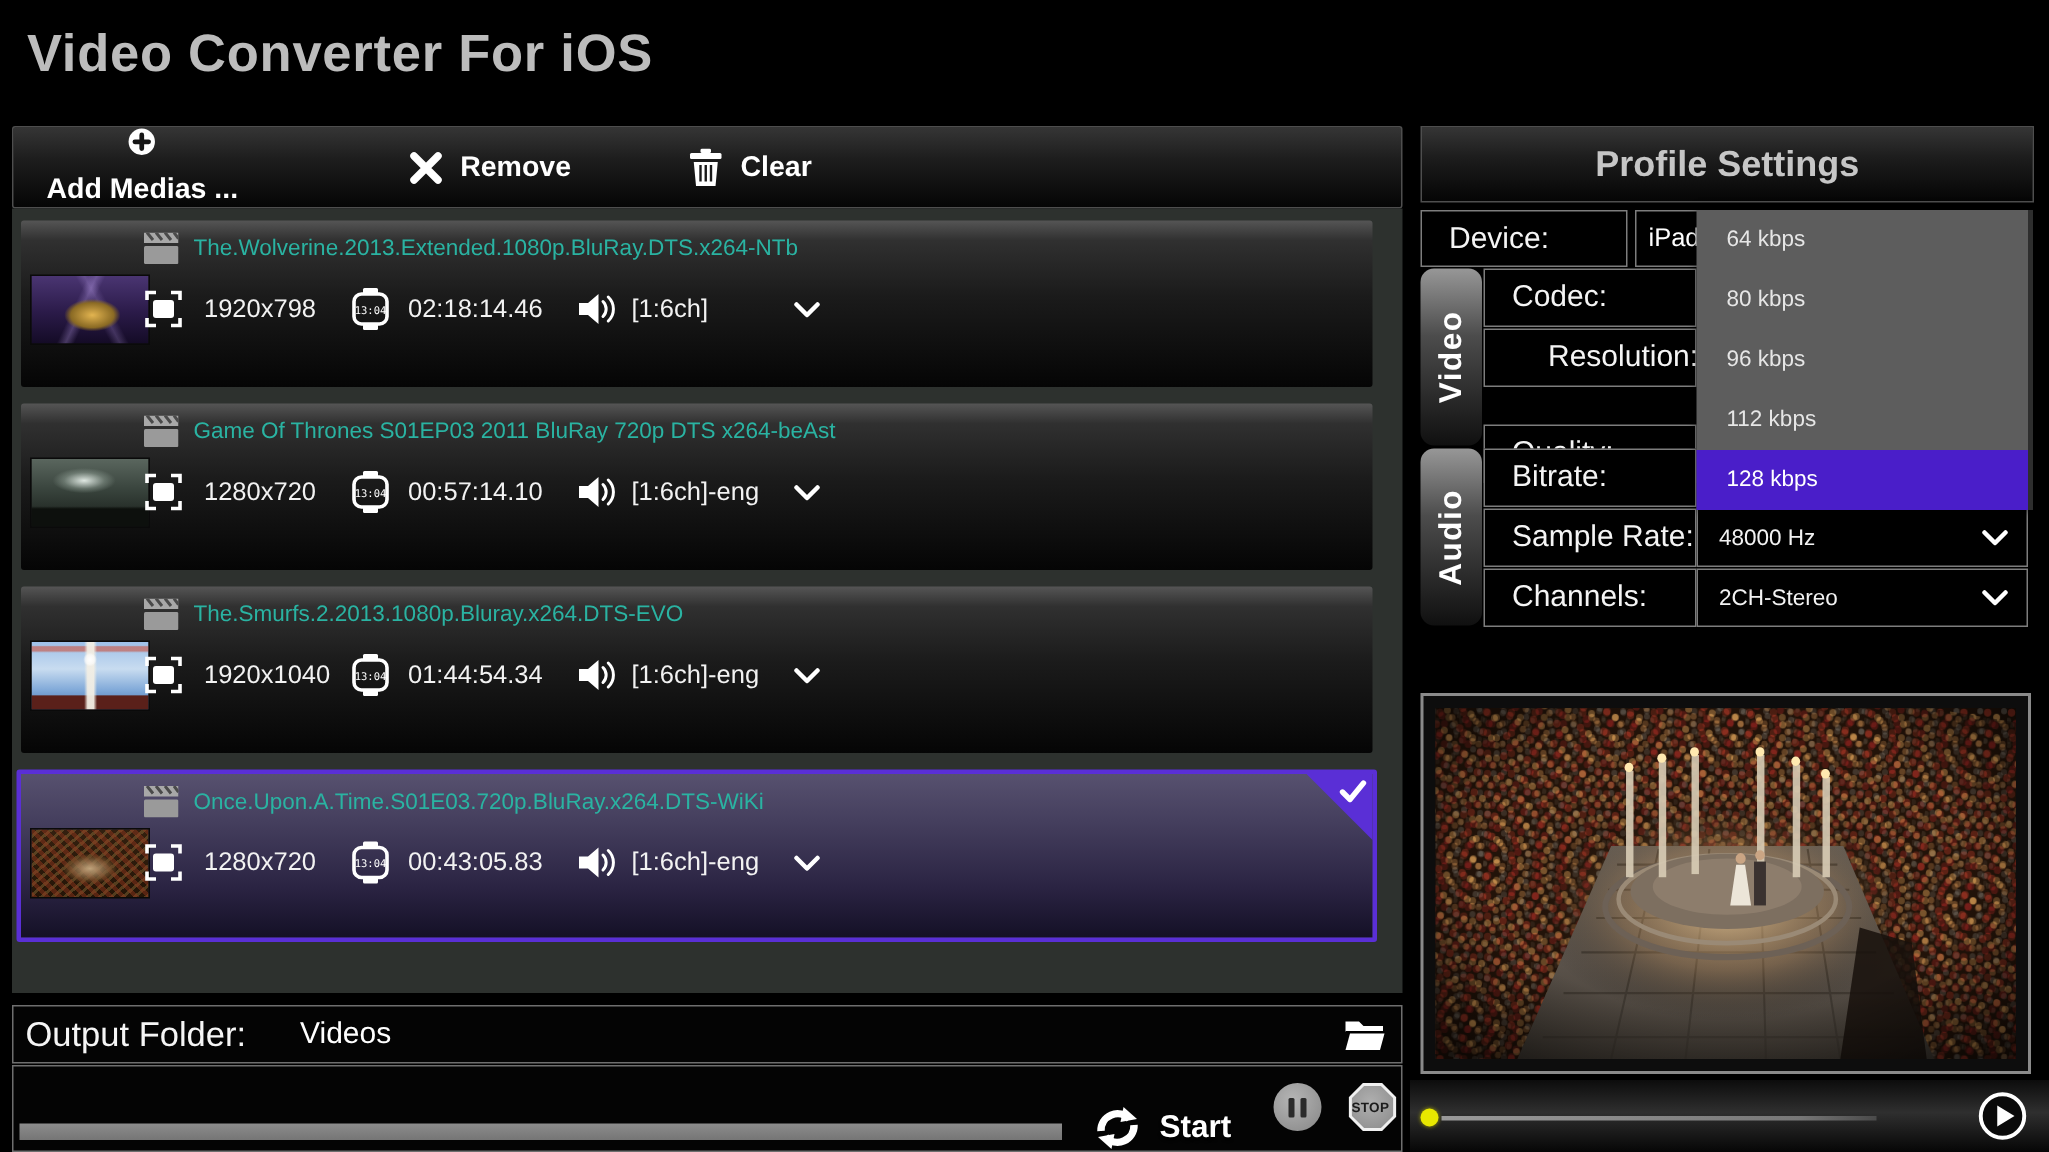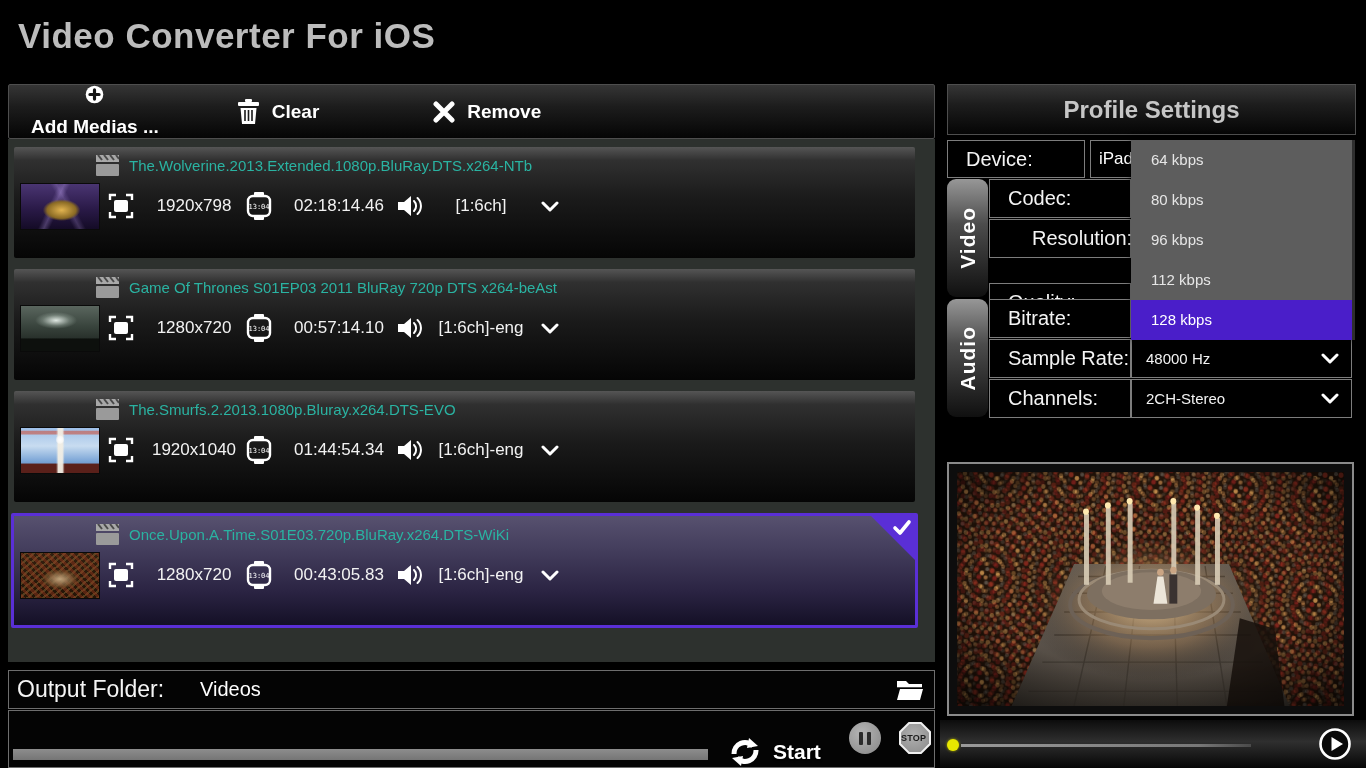--- a/index.html
+++ b/index.html
@@ -45,21 +45,21 @@
     linear-gradient(0deg,#5a201a 0%,#5a201a 20%,rgba(0,0,0,0) 22%),
     linear-gradient(0deg,rgba(0,0,0,0) 84%,rgba(205,70,45,.55) 87%,rgba(205,70,45,.55) 93%,rgba(0,0,0,0) 95%),
     linear-gradient(180deg,#9ec0e8 0%,#c8dcf0 40%,#7fa8d8 72%,#4a76b0 100%);}
   .thumb-4{background:
     radial-gradient(ellipse 24px 13px at 50% 58%,#c0a37b 0%,rgba(110,75,40,.65) 60%,rgba(0,0,0,0) 78%),
     repeating-linear-gradient(45deg,rgba(150,55,30,.45) 0 3px,rgba(0,0,0,0) 3px 6px),
     repeating-linear-gradient(-40deg,rgba(190,150,80,.3) 0 2px,rgba(0,0,0,0) 2px 5px),
     linear-gradient(180deg,#33200f 0%,#241507 100%);}
   .row-title-line{position:absolute;left:82px;top:8px;display:flex;align-items:center;gap:10px;}
   .row-title{font-size:15px;color:#2ab3a2;}
-  .row-meta{position:absolute;left:94px;top:46px;height:26px;display:flex;align-items:center;text-align:center;}
+  .row-meta{position:absolute;left:82px;top:46px;height:26px;display:flex;align-items:center;}
   .row-meta .mtxt{font-size:17px;color:#f2f2f2;}
   .m-res{margin-left:14px;width:92px;}
   .m-durico{margin-left:4px;}
   .m-dur{margin-left:10px;width:110px;}
   .m-spk{margin-left:2px;}
   .m-ch{margin-left:10px;width:96px;}
   .m-chev{margin-left:12px;}
   .corner-fold{position:absolute;top:-1px;right:-1px;width:0;height:0;
     border-left:46px solid transparent;border-top:46px solid #5a2fd6;}
   .corner-check{position:absolute;top:2px;right:3px;}
@@ -138,34 +138,34 @@
 <div class="abs" id="app-title">Video Converter For iOS</div>
 
 <div class="abs" id="toolbar">
   <div class="tool-btn" id="btn-add">
     <svg width="27" height="27" viewBox="0 0 27 27">
       <circle cx="13.5" cy="13.5" r="12.5" fill="#fff"></circle>
       <path d="M13.5 7v13M7 13.5h13" stroke="#151515" stroke-width="4.5" stroke-linecap="round"></path>
     </svg>
     <span>Add Medias ...</span>
   </div>
+  <div class="tool-btn" id="btn-remove">
+    <svg width="22" height="22" viewBox="0 0 22 22">
+      <path d="M3 3 L19 19 M19 3 L3 19" stroke="#fff" stroke-width="5" stroke-linecap="round"></path>
+    </svg>
+    <span>Remove</span>
+  </div>
   <div class="tool-btn" id="btn-clear">
     <svg width="23" height="26" viewBox="0 0 23 26">
       <rect x="1" y="3" width="21" height="4" rx="1" fill="#fff"></rect>
       <rect x="8" y="0" width="7" height="3" rx="1" fill="#fff"></rect>
       <path d="M3.5 9 h16 l-1.5 16 h-13 z" fill="#fff"></path>
       <path d="M8 11 v11 M11.5 11 v11 M15 11 v11" stroke="#1a1a1a" stroke-width="1.6"></path>
     </svg>
     <span>Clear</span>
-  </div>
-  <div class="tool-btn" id="btn-remove">
-    <svg width="22" height="22" viewBox="0 0 22 22">
-      <path d="M3 3 L19 19 M19 3 L3 19" stroke="#fff" stroke-width="5" stroke-linecap="round"></path>
-    </svg>
-    <span>Remove</span>
   </div>
 </div>
 
 <div class="abs" id="media-list">
 
   <div class="media-row row1">
     <div class="thumb thumb-1"></div>
     <div class="row-title-line">
       <svg width="23" height="21" viewBox="0 0 23 21">
         <rect x="0" y="0" width="23" height="7" fill="#a8a8a8"></rect>

